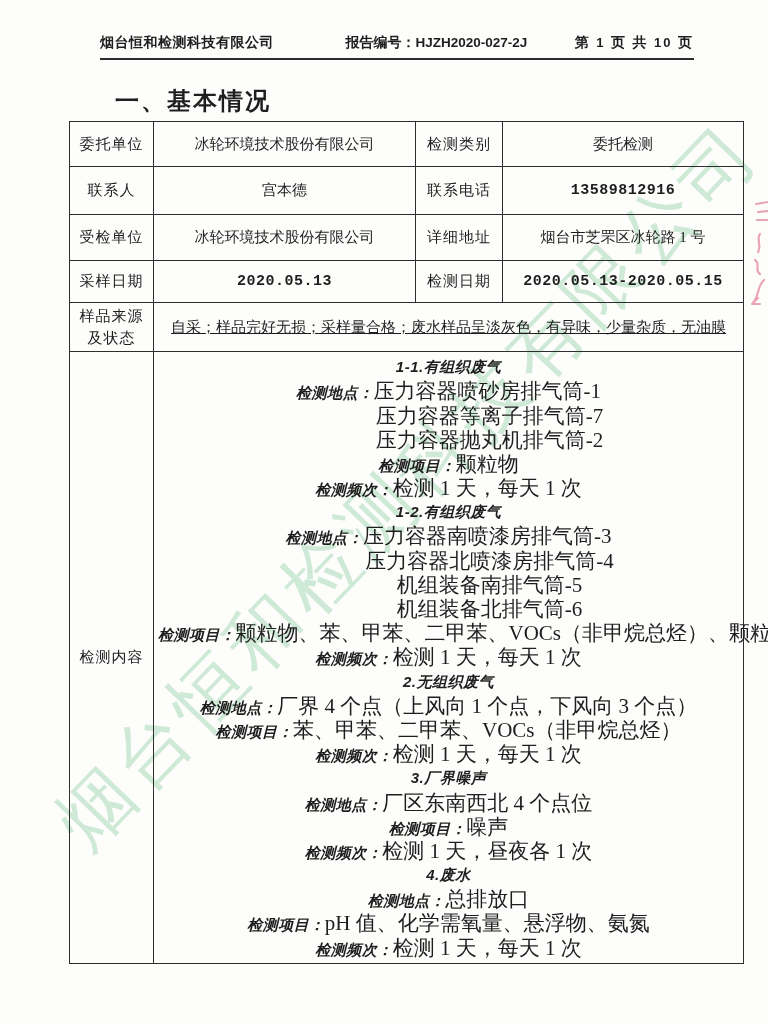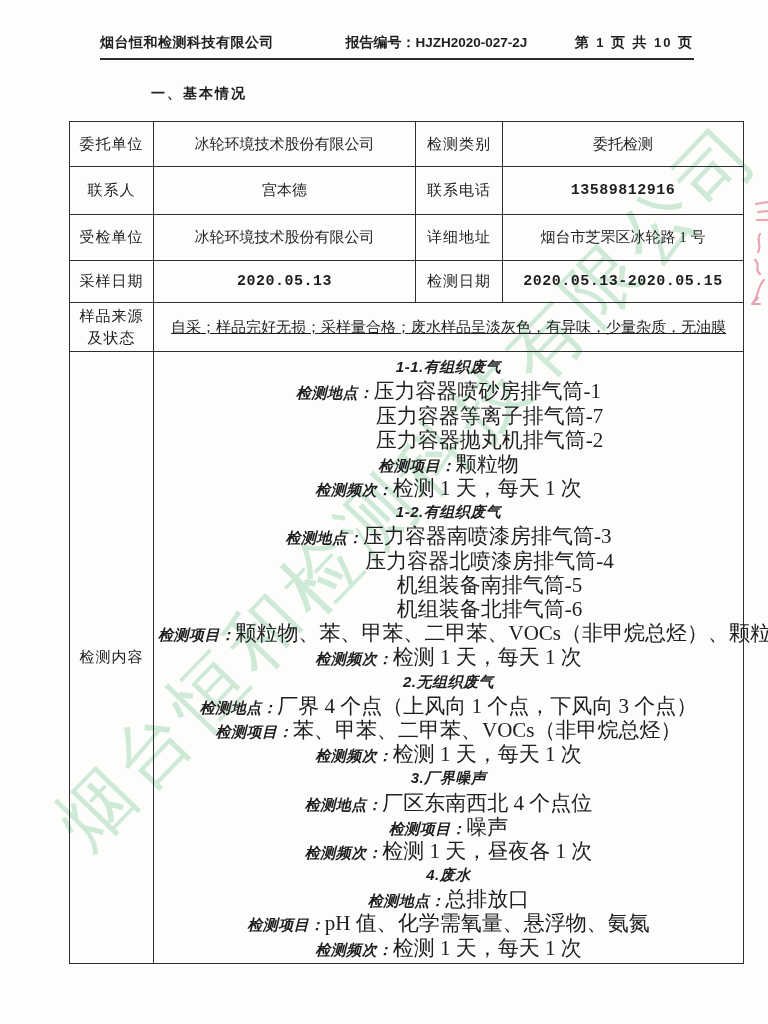--- a/index.html
+++ b/index.html
@@ -54,24 +54,23 @@
   }
   .header .pageinfo { font-weight:700; letter-spacing:2px; }
   .header .pagenum {
     font-family:"Liberation Sans", sans-serif;
     font-weight:700; font-size:13px;
   }
   
   .sec-title {
     position:absolute;
     left:115px; top:85px;
-    font-size:14px;
+    font-size:24px;
     font-weight:700;
     letter-spacing:2px;
-    margin-left:36px;
   }
   
   table.info {
     position:absolute;
     left:47px; top:121px;
     width:674px;
     border-collapse:collapse;
     table-layout:fixed;
     font-size:15px;
     margin-left:22px;

